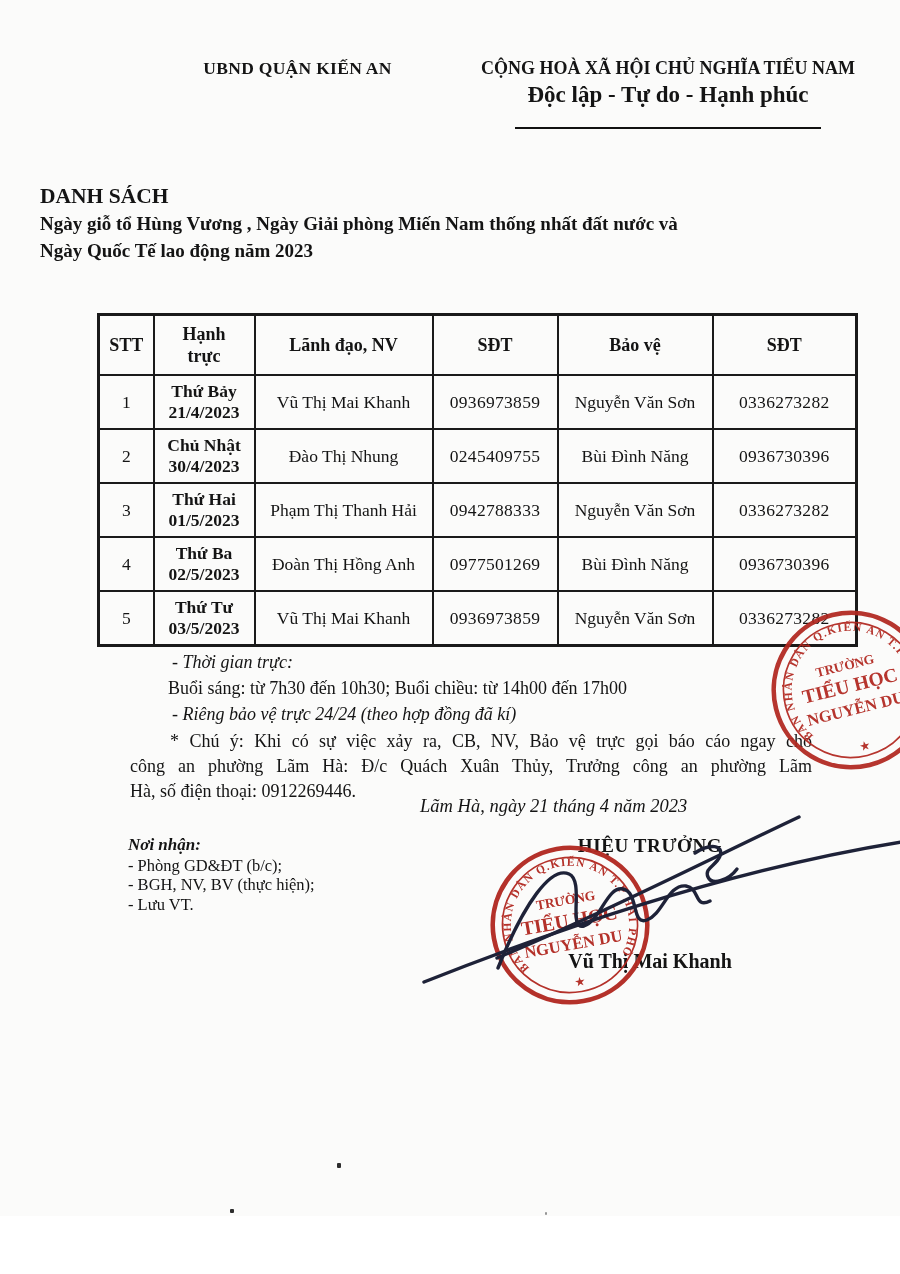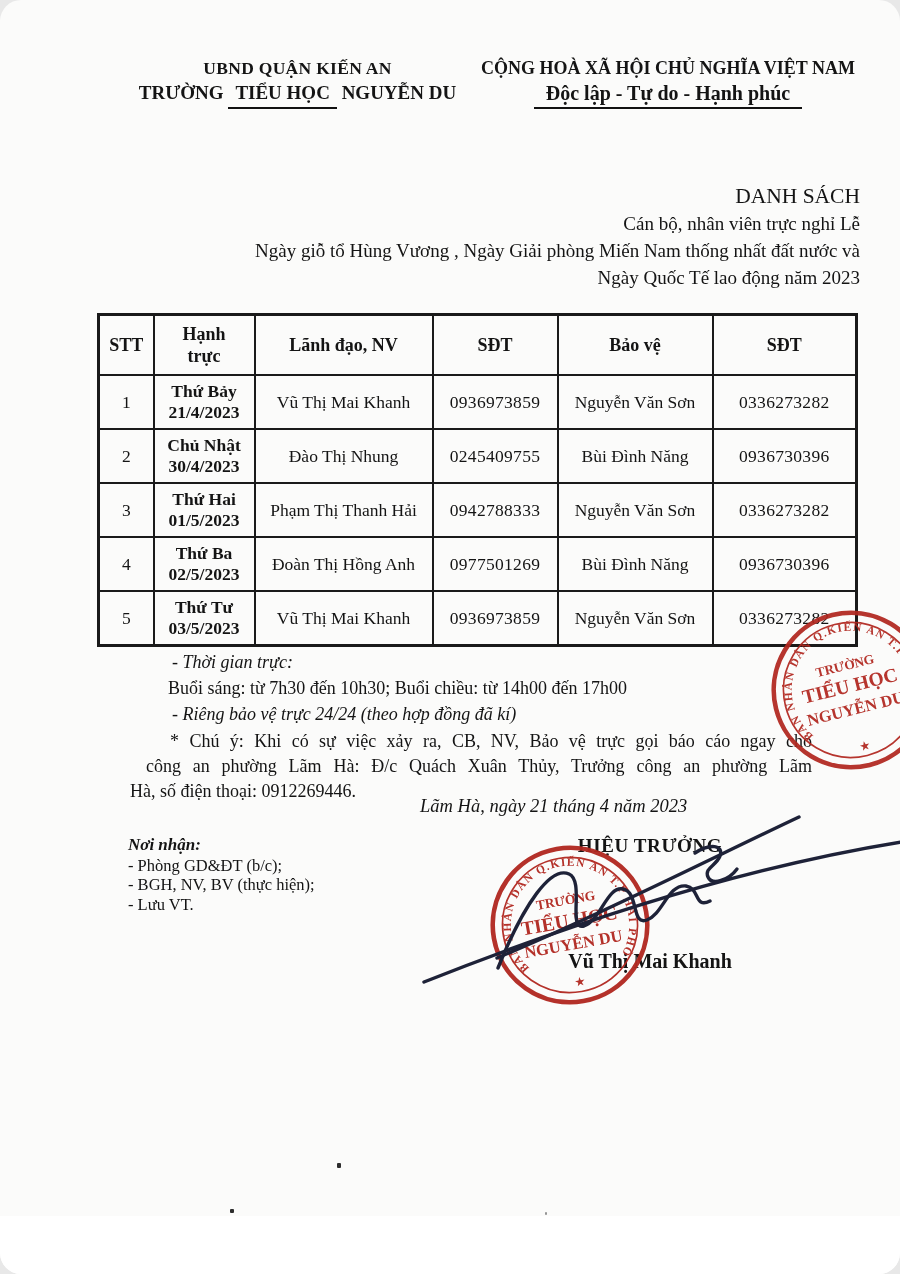--- a/index.html
+++ b/index.html
@@ -1,34 +1,34 @@
 <!DOCTYPE html>
 <html><head>
 <meta charset="utf-8">
 <style>
   html,body{margin:0;padding:0;background:#e8e8e8;}
   .page{
     position:relative; width:900px; height:1274px; margin:0 auto;
     background:#fbfbfa; overflow:hidden;
-    font-family:"Liberation Serif","DejaVu Serif",serif; color:#141414;border-radius:21px;
+    font-family:"Liberation Serif","DejaVu Serif",serif; color:#141414;
   }
   .abs{position:absolute;}
 
   
   .header-left{top:58px; left:100px; width:395px; text-align:center;}
   .header-left .l1{font-size:17.5px; font-weight:bold; letter-spacing:.3px;}
   .header-left .l2{font-size:19px; font-weight:bold; margin-top:3px; white-space:nowrap;}
   .underline-mid{display:inline-block; border-bottom:2.5px solid #111; padding:0 7px 3px 7px;}
   .header-right{top:58px; left:468px; width:400px; text-align:center;}
   .header-right .l1{font-size:18px; font-weight:bold; white-space:nowrap;}
-  .header-right .l2{display:inline-block; font-size:20px; font-weight:bold; margin-top:3px;
-    border-bottom:2.5px solid #111; padding:0 12px 2px 12px;}
-
-  
-  .title-block{top:183px; left:40px; width:820px; text-align:right; font-weight:normal;}
+  .header-right .l2{display:inline-block; font-size:23px; font-weight:bold; margin-top:3px;
+    border-bottom:2.5px solid #111; padding:0 12px 19px 12px;}
+
+  
+  .title-block{top:183px; left:40px; width:820px; text-align:left; font-weight:bold;}
   .title-block .t1{font-size:21.5px; line-height:27px;}
   .title-block .t2,.title-block .t3,.title-block .t4{font-size:19px; line-height:27px;}
 
   
   table.duty{top:313px; left:97px; position:absolute; width:758px;
     border-collapse:collapse; table-layout:fixed;}
   table.duty th, table.duty td{border:2.5px solid #1a1a1a; text-align:center; vertical-align:middle; padding:0;}
   table.duty{border:3.5px solid #1a1a1a;}
   table.duty th{font-size:18px; font-weight:bold; height:58px;}
   table.duty td{font-size:17.5px; height:52px;}
@@ -37,21 +37,21 @@
   td.c-stt{font-size:17px; padding-top:10px;}
   td.c-phone{font-size:18px; letter-spacing:.3px;}
   td.c-name{font-size:17px;}
 
   
   .note1{top:652px; left:172px; font-style:italic; font-size:18px;}
   .note2{top:678px; left:168px; font-size:18px;}
   .note3{top:704px; left:172px; font-style:italic; font-size:18px;}
   .notice{top:729px; left:130px; width:682px; font-size:18px; line-height:25px;}
   .notice .nl1{padding-left:40px; text-align:justify; text-align-last:justify;}
-  .notice .nl2{text-align:justify; text-align-last:justify;margin-left:16px;}
+  .notice .nl2{text-align:justify; text-align-last:justify;}
 
   
   .date-line{top:796px; left:420px; width:460px; font-style:italic; font-size:18.5px;}
   .sig-role{top:835px; left:478px; width:344px; text-align:center; font-weight:bold; font-size:19px; letter-spacing:.6px;}
   .sig-name{top:950px; left:478px; width:344px; text-align:center; font-weight:bold; font-size:20px;}
 
   
   .recipients{top:835px; left:128px; font-size:16.5px; line-height:19.5px;}
   .recipients .rl{font-weight:bold; font-style:italic; font-size:17px; margin-bottom:1px;}
 
@@ -64,34 +64,28 @@
   .speck{position:absolute; background:#2d2d2d; border-radius:1px;}
   .page-bottom{top:1216px; left:0; width:900px; height:58px; background:#ffffff;}
 </style>
 </head>
 <body>
 
 <div class="page">
 
   <div class="abs header-left">
     <div class="l1">UBND QUẬN KIẾN AN</div>
-    <div class="l2">
-      <span>TRƯỜNG</span>
-      <span class="underline-mid">TIỂU HỌC</span>
-      <span>NGUYỄN DU</span>
-    </div>
   </div>
   <div class="abs header-right">
-    <div class="l1">CỘNG HOÀ XÃ HỘI CHỦ NGHĨA VIỆT NAM</div>
+    <div class="l1">CỘNG HOÀ XÃ HỘI CHỦ NGHĨA TIỂU NAM</div>
     <div class="l2">Độc lập - Tự do - Hạnh phúc</div>
   </div>
 
   <div class="abs title-block">
     <div class="t1">DANH SÁCH</div>
-    <div class="t2">Cán bộ, nhân viên trực nghỉ Lễ</div>
     <div class="t3">Ngày giỗ tổ Hùng Vương , Ngày Giải phòng Miến Nam thống nhất đất nước và</div>
     <div class="t4">Ngày Quốc Tế lao động năm 2023</div>
   </div>
 
   <table class="duty">
     <colgroup>
       <col style="width:55px">
         <col style="width:101px">
         <col style="width:178px">
       <col style="width:125px">

